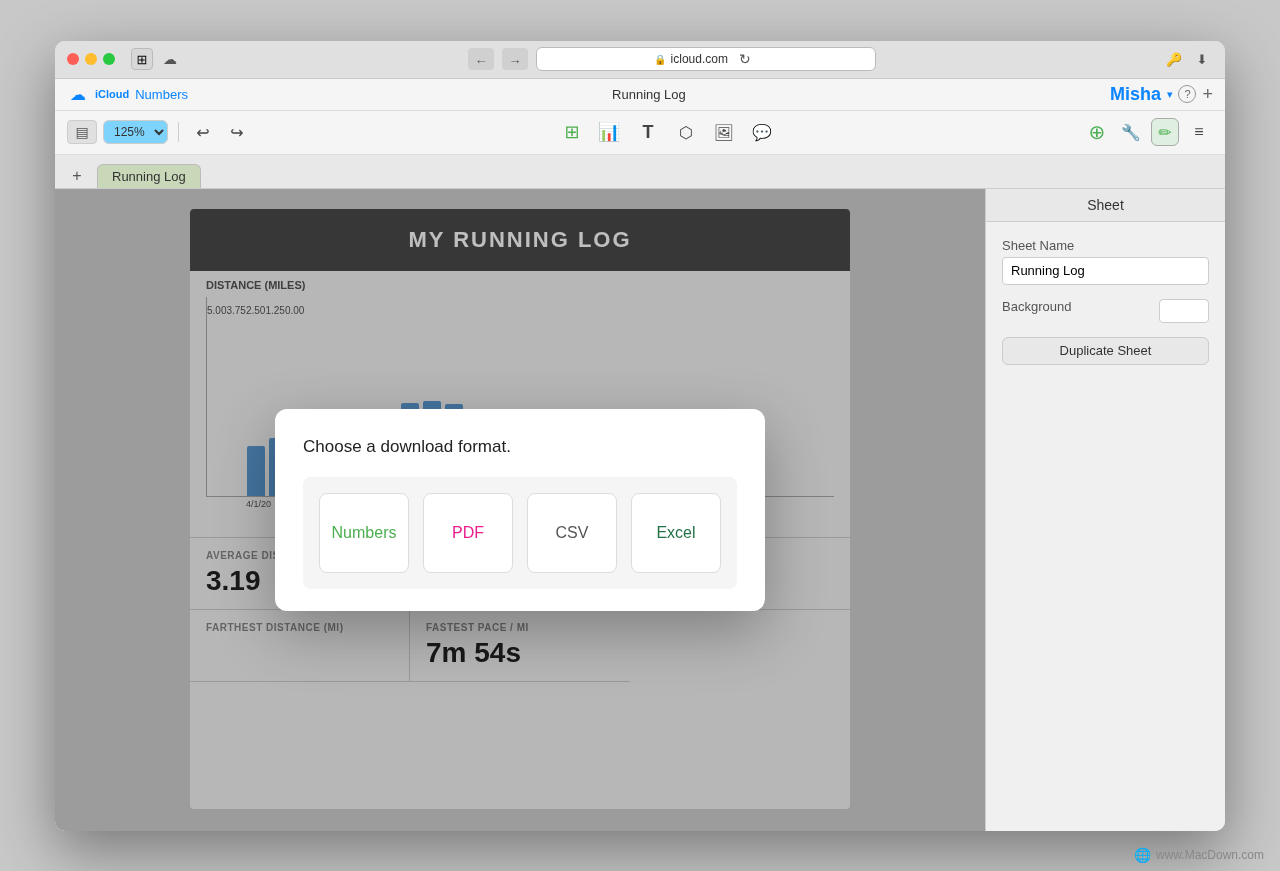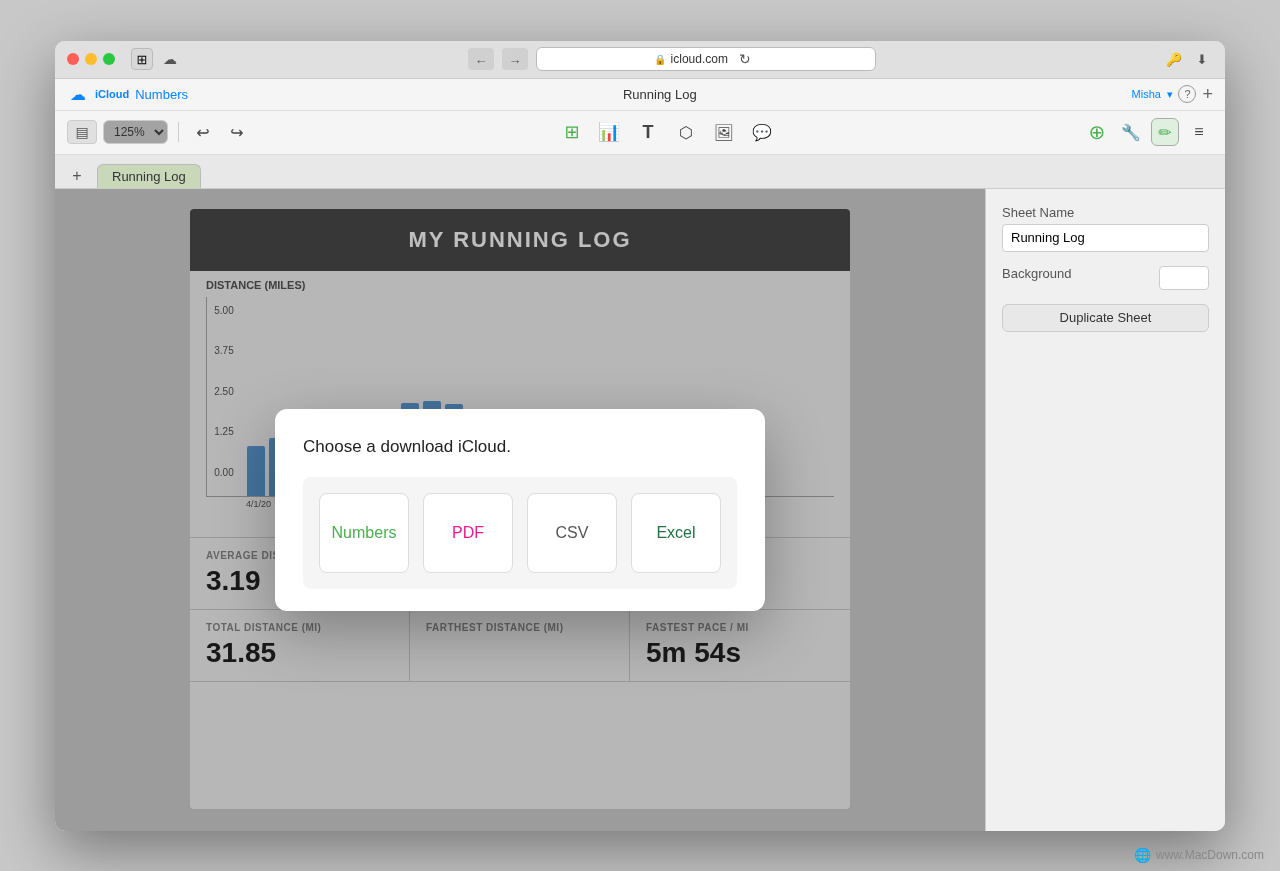--- a/index.html
+++ b/index.html
@@ -137,21 +137,22 @@
       font-size: 13px;
     }
     .app-bar-title {
       flex: 1;
       text-align: center;
       font-size: 13px;
       color: #333;
     }
     .user-label {
       color: #0a84ff;
-      font-size: 11px;
+      font-size: 18px;
+      font-weight: bold;
     }
     .help-btn {
       width: 18px;
       height: 18px;
       border-radius: 50%;
       border: 1px solid #999;
       font-size: 11px;
       display: flex;
       align-items: center;
       justify-content: center;
@@ -182,21 +183,21 @@
       border-radius: 4px;
       border: 1px solid #ccc;
       display: flex;
       align-items: center;
       justify-content: center;
       cursor: pointer;
       font-size: 14px;
       color: #555;
     }
     .zoom-select {
-      background: #a3a3a3;
+      background: #7dd3fc;
       border: 1px solid #ccc;
       border-radius: 6px;
       padding: 2px 6px;
       font-size: 12px;
       color: #333;
       cursor: pointer;
       height: 24px;
     }
     .toolbar-sep {
       width: 1px;
@@ -333,23 +334,23 @@
       padding: 10px 10px 0 40px;
       gap: 4px;
     }
     .y-labels {
       position: absolute;
       left: 0;
       top: 0;
       bottom: 0;
       width: 38px;
       display: flex;
-      flex-direction: column;
+      flex-direction: row;
       justify-content: space-between;
-      align-items: center;
+      align-items: flex-start;
       padding: 8px 4px 18px 0;
     }
     .y-label {
       font-size: 10px;
       color: #555;
     }
     .bar {
       background: #5b9bd5;
       width: 18px;
       border-radius: 2px 2px 0 0;
@@ -650,55 +651,52 @@
           </div>
           <div class="stat-cell">
             <div class="stat-label">AVERAGE RUN TIME</div>
             <div class="stat-value">28m 40s</div>
           </div>
           <div class="stat-cell" style="border-right:none;">
             <div class="stat-label">AVERAGE PACE / MI</div>
             <div class="stat-value">9m 21s</div>
           </div>
           <div class="stat-cell">
-            <div class="stat-label">TOTAL DISTANCE (MI)</div>
-            <div class="stat-value">31.85</div>
-          </div>
-          <div class="stat-cell">
             <div class="stat-label">FARTHEST DISTANCE (MI)</div>
           </div>
           <div class="stat-cell" style="border-right:none;">
             <div class="stat-label">FASTEST PACE / MI</div>
-            <div class="stat-value">5m 54s</div>
+            <div class="stat-value">7m 54s</div>
           </div>
         </div>
       </div>
 
       <div class="modal-overlay">
         <div class="modal">
-          <div class="modal-title">Choose a download iCloud.</div>
+          <div class="modal-title">Choose a download format.</div>
           <div class="format-options">
             <div class="format-option numbers">
               <span>Numbers</span>
             </div>
             <div class="format-option pdf">
               <span>PDF</span>
             </div>
             <div class="format-option csv">
               <span>CSV</span>
             </div>
             <div class="format-option excel">
               <span>Excel</span>
             </div>
           </div>
         </div>
       </div>
     </div>
 
     <div class="right-panel">
+      <div class="panel-header">Sheet</div>
       <div class="panel-body">
         <div>
           <div class="panel-field-label">Sheet Name</div>
           <input class="panel-input" type="text" value="Running Log" style="">
         </div>
         <div style="display:flex; align-items:flex-start; justify-content:space-between;">
           <div class="panel-field-label">Background</div>
           <div class="color-swatch"></div>
         </div>
         <button class="panel-btn">Duplicate Sheet</button>

